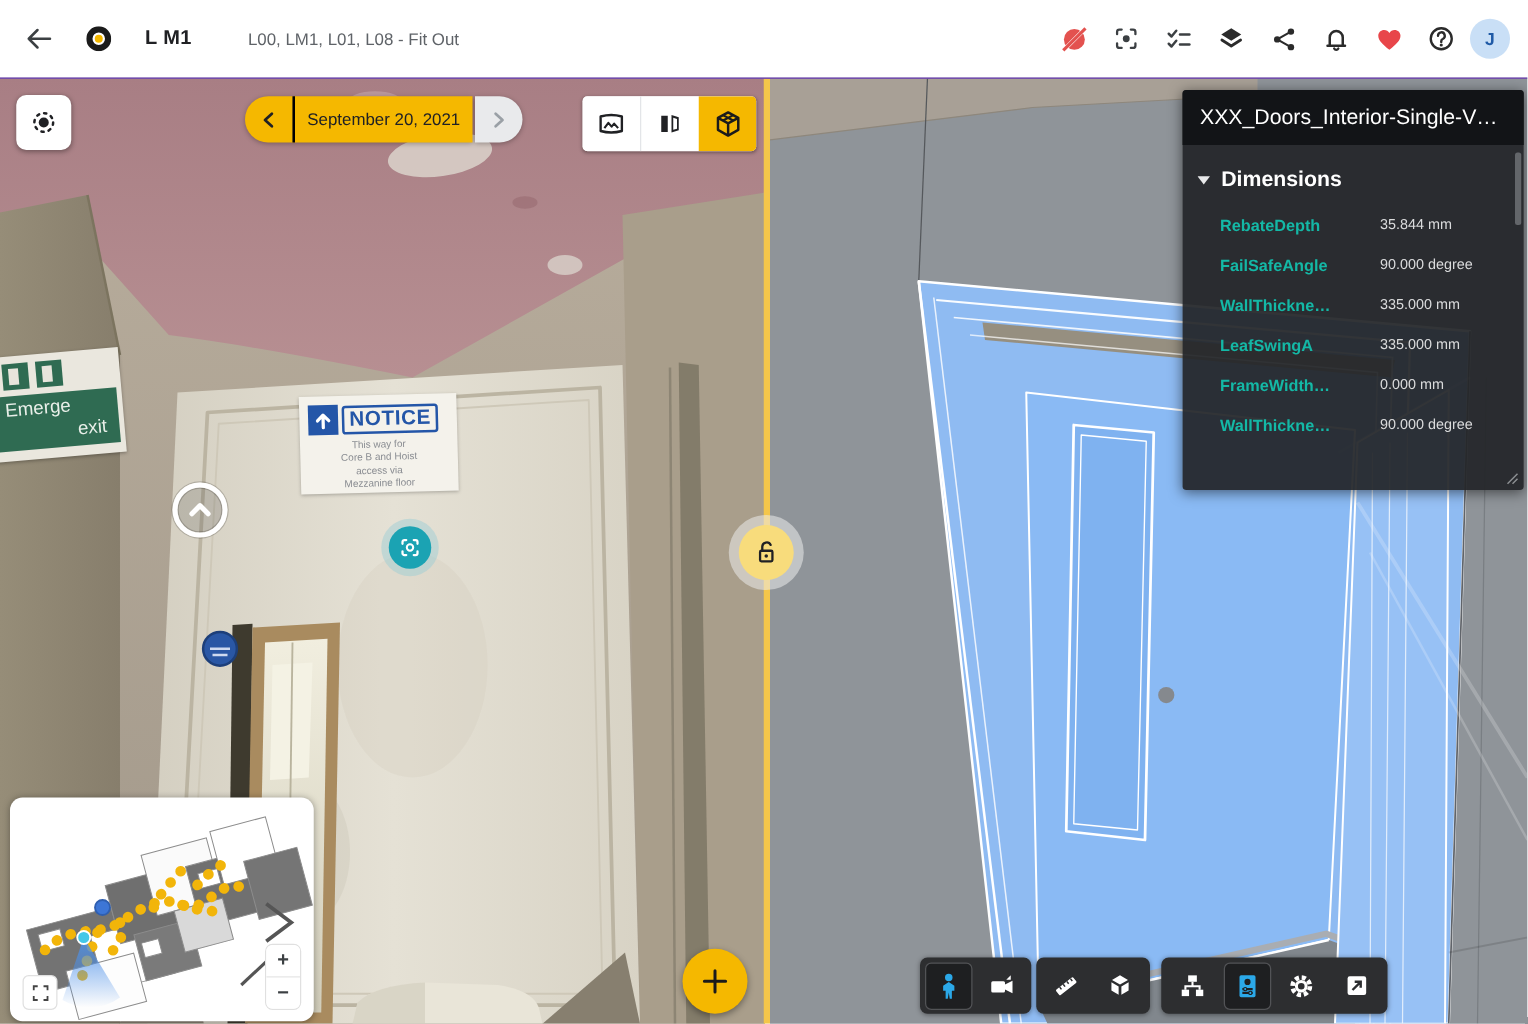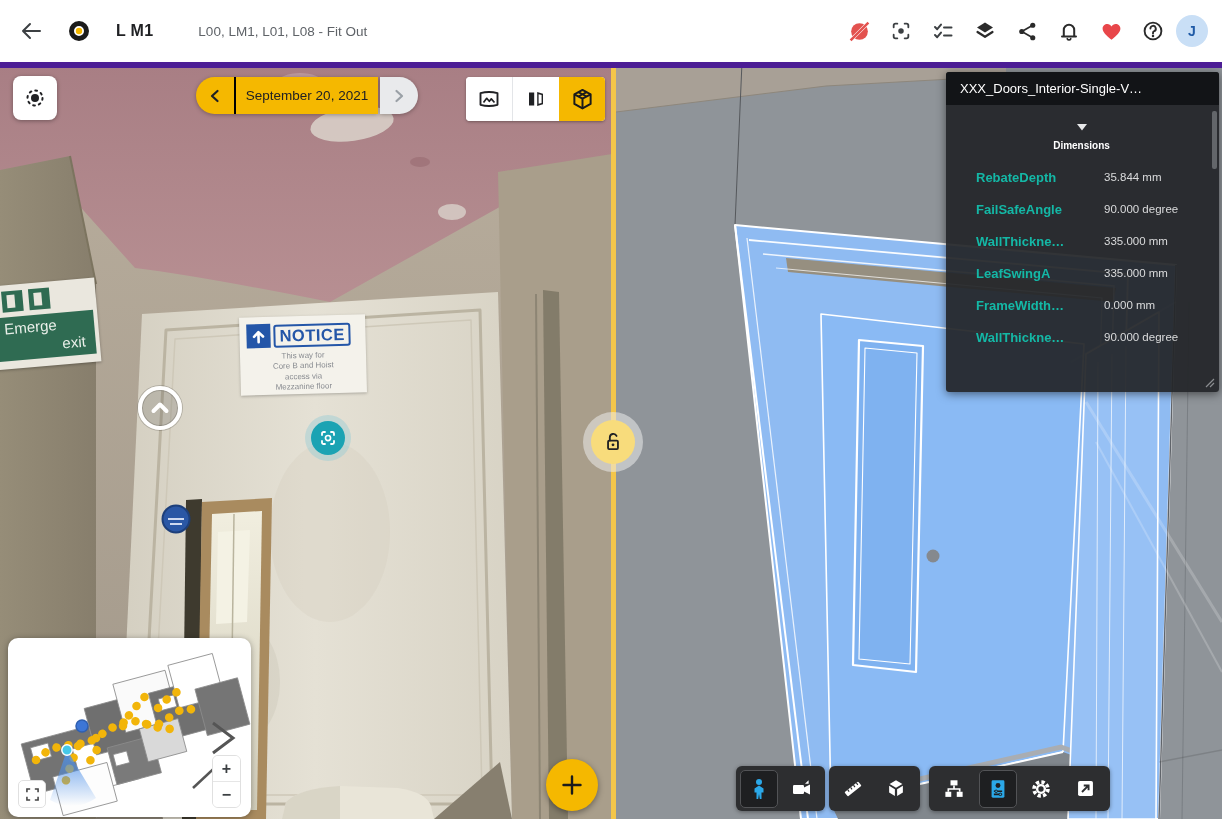--- a/index.html
+++ b/index.html
@@ -2,21 +2,21 @@
 <html><head>
 <meta charset="utf-8">
 <style>
   html,body{margin:0;padding:0;}
   body{width:1222px;height:819px;overflow:hidden;position:relative;
        font-family:"Liberation Sans",sans-serif;background:#fff;}
   .abs{position:absolute;}
 
   
   #topbar{left:0;top:0;width:1222px;height:62px;background:#fff;
-          border-bottom:6px solid #4c1d95;display:flex;align-items:center;z-index:50;}
+          border-bottom:1px solid #4c1d95;display:flex;align-items:center;z-index:50;}
   .tb-icon{width:38px;height:38px;display:flex;align-items:center;justify-content:center;
            border-radius:50%;cursor:pointer;flex:0 0 auto;}
   #back-btn{margin-left:12px;}
   #logo{margin-left:10px;}
   #proj-title{margin-left:18px;font-size:16px;font-weight:bold;color:#202124;letter-spacing:.3px;}
   #breadcrumb{margin-left:45px;font-size:13.5px;color:#5f6368;}
   #tb-right{margin-left:auto;display:flex;align-items:center;gap:4px;margin-right:14px;}
   #avatar{width:32px;height:32px;border-radius:50%;background:#C9DFF6;color:#1F5AA6;
           font-weight:bold;font-size:14px;display:flex;align-items:center;justify-content:center;}
 
@@ -75,25 +75,25 @@
       box-shadow:0 1px 3px rgba(0,0,0,.25);z-index:3;padding-top:7px;box-sizing:border-box;}
   .notice-head{display:flex;align-items:center;margin-left:7px;}
   .notice-arrow{width:24px;height:24px;background:#2456A8;display:flex;align-items:center;justify-content:center;}
   .notice-word{margin-left:3px;border:2px solid #2456A8;border-radius:3px;color:#2456A8;
       font-weight:bold;font-size:16.5px;padding:0 4px;letter-spacing:.5px;}
   .notice-lines{margin-top:4px;text-align:center;font-size:8px;line-height:1.3;color:#8a8d92;}
 
   
   #props-panel{left:330px;top:10px;width:273px;height:320px;background:rgba(34,37,40,.93);
       border-radius:3px;box-shadow:0 2px 10px rgba(0,0,0,.5);z-index:20;color:#fff;}
-  #props-header{height:33px;background:rgba(18,20,22,.96);border-radius:3px 3px 0 0;
-      display:flex;align-items:center;padding:0 14px;font-size:13px;white-space:nowrap;overflow:hidden;}
+  #props-header{height:44px;background:rgba(18,20,22,.96);border-radius:3px 3px 0 0;
+      display:flex;align-items:center;padding:0 14px;font-size:17px;white-space:nowrap;overflow:hidden;}
   #props-body{position:relative;padding:6px 0 0 0;}
   #props-section{display:flex;align-items:center;gap:9px;padding:12px 14px 10px 12px;
-      font-size:10px;font-weight:bold;flex-direction:column;}
+      font-size:17px;font-weight:bold;}
   .prop-row{display:flex;align-items:center;height:32px;padding-left:30px;}
   .prop-label{width:128px;font-size:13px;font-weight:bold;color:#14b8a6;
       white-space:nowrap;overflow:hidden;}
   .prop-value{font-size:11.5px;color:#DADBDC;}
   #props-scrollthumb{position:absolute;right:2px;top:6px;width:5px;height:58px;background:#63666A;border-radius:2px;}
   #props-resize{position:absolute;right:4px;bottom:4px;width:10px;height:10px;}
 
   
   .tool-group{top:704px;height:45px;background:#2D2E30;border-radius:6px;display:flex;
       align-items:center;justify-content:space-evenly;box-shadow:0 1px 4px rgba(0,0,0,.4);z-index:15;}

